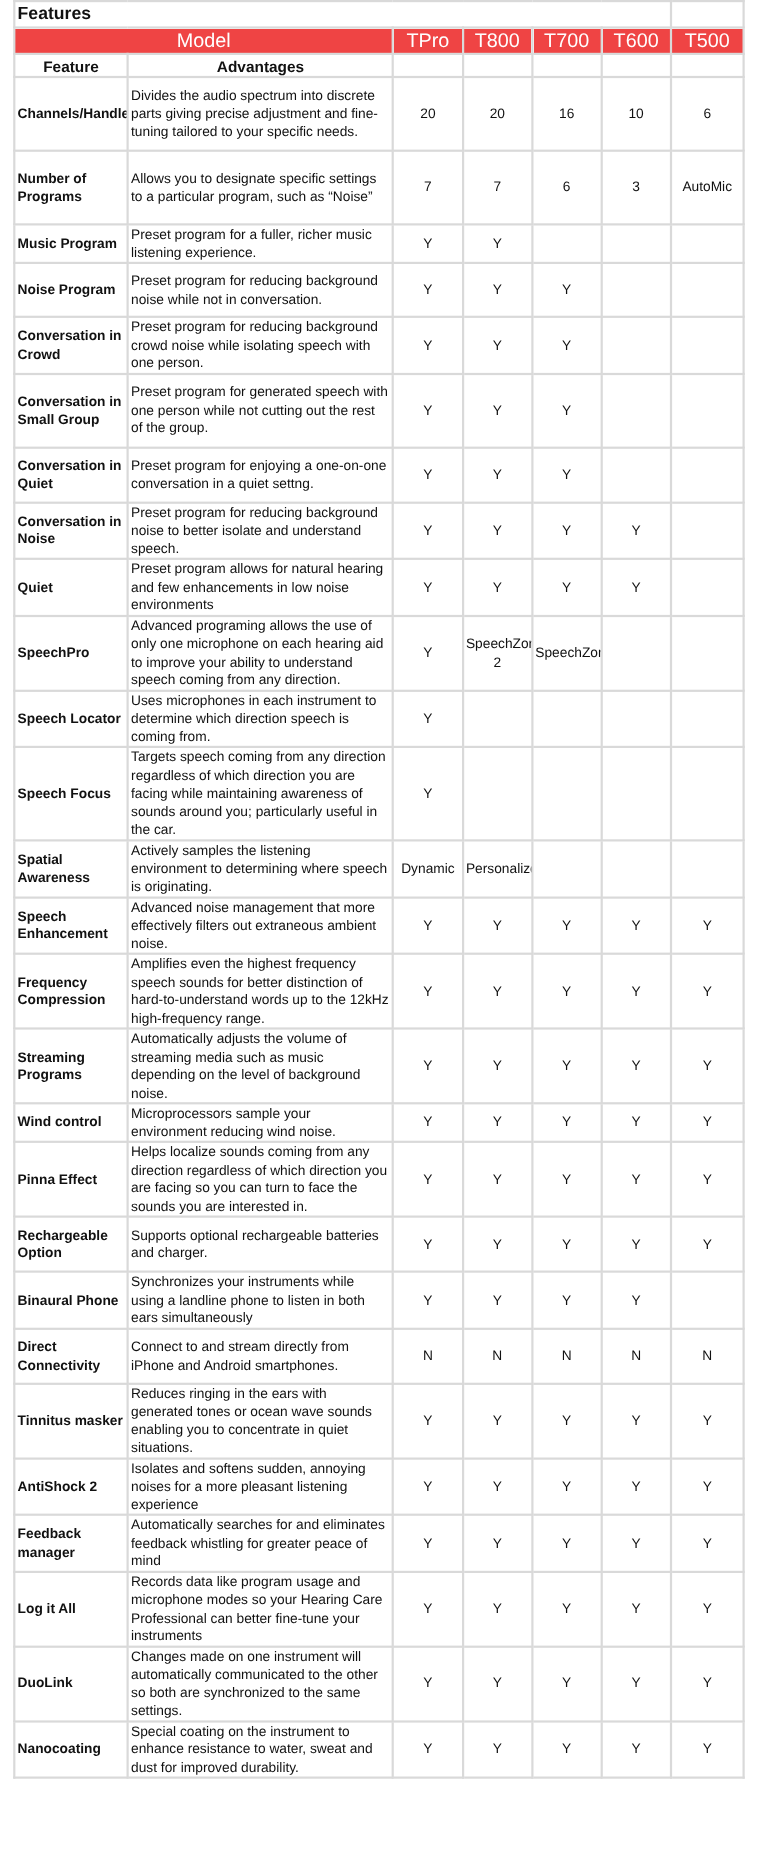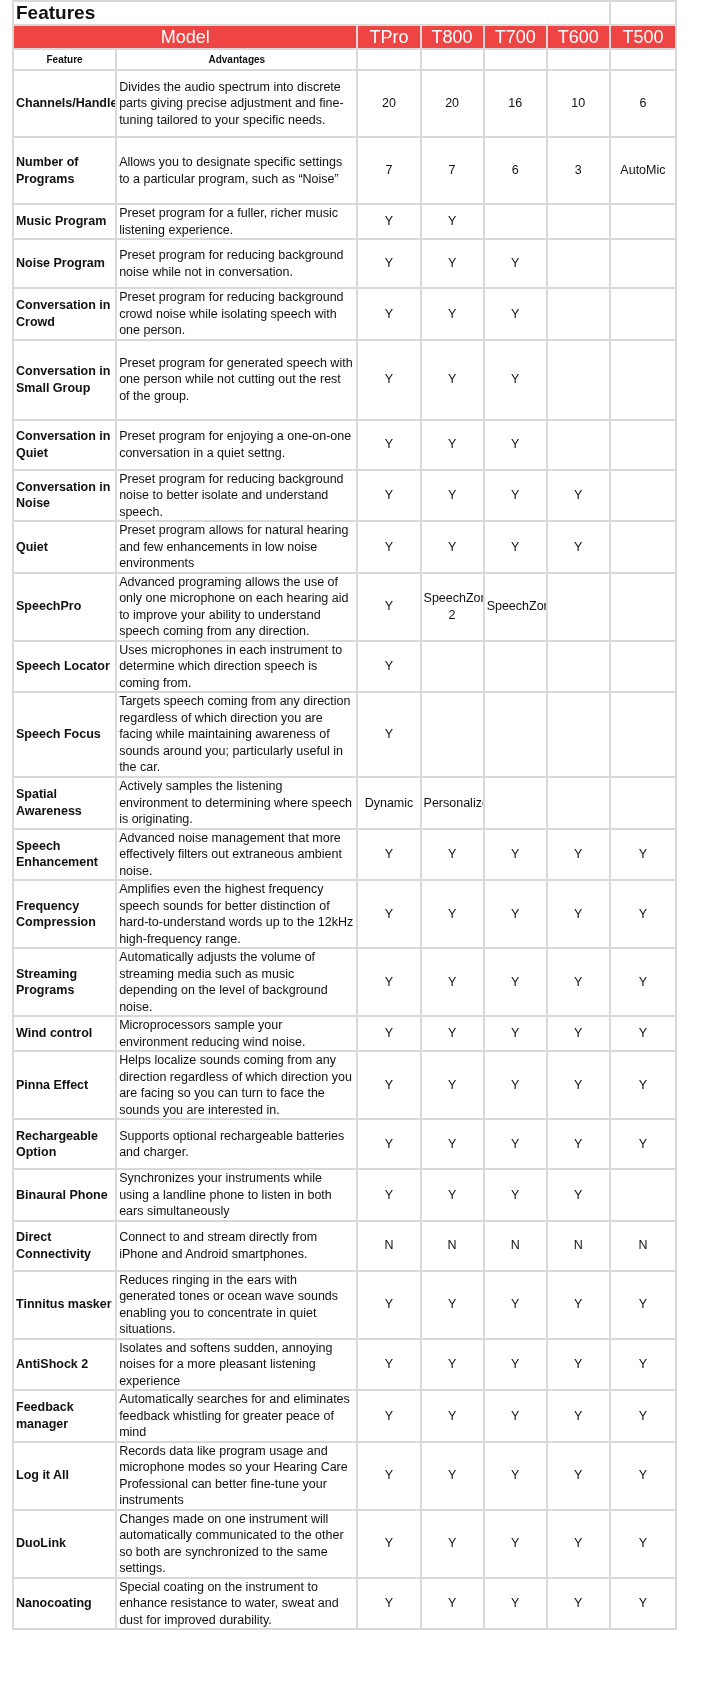--- a/index.html
+++ b/index.html
@@ -12,24 +12,24 @@
   table.grid td, table.grid th {
     border: 2px solid #d9d9d9;
     padding: 0 2px;
     overflow: hidden;
     vertical-align: middle;
   }
   col.c-feat { width: 103px; }
   col.c-adv { width: 241px; }
   col.c-m { width: 63px; }
   col.c-m5 { width: 66px; }
-  .title-cell { font-weight: bold; font-size: 19px; padding-left: 3px; height: 22px; text-align: left; margin-top: 24px; }
+  .title-cell { font-weight: bold; font-size: 16px; padding-left: 3px; height: 22px; text-align: left; margin-top: 24px; }
   .title-empty { }
   .hdr td { background: #ef4444; color: #ffffff; font-size: 18px; text-align: center; height: 22px; border-color: #d9d9d9; }
-  .sub td { font-weight: bold; font-size: 10px; text-align: center; height: 19px; }
+  .sub td { font-weight: bold; font-size: 14px; text-align: center; height: 19px; }
   .feat { font-weight: bold; font-size: 12.5px; line-height: 16.5px; text-align: left; }
   .adv { font-size: 12.5px; line-height: 16.5px; text-align: left; }
   .val { font-size: 12.5px; line-height: 16.5px; text-align: center; }
 </style>
 </head>
 <body>
 
 <table class="grid">
   <colgroup>
     <col class="c-feat">
@@ -100,21 +100,21 @@
       </tr>
       <tr style="height: 50px;">
         <td class="feat">Conversation in Crowd</td>
         <td class="adv">Preset program for reducing background crowd noise while isolating speech with one person.</td>
         <td class="val">Y</td>
         <td class="val">Y</td>
         <td class="val">Y</td>
         <td class="val"></td>
         <td class="val"></td>
       </tr>
-      <tr style="height: 80px;">
+      <tr style="height: 67px;">
         <td class="feat">Conversation in Small Group</td>
         <td class="adv">Preset program for generated speech with one person while not cutting out the rest of the group.</td>
         <td class="val">Y</td>
         <td class="val">Y</td>
         <td class="val">Y</td>
         <td class="val"></td>
         <td class="val"></td>
       </tr>
       <tr style="height: 50px;">
         <td class="feat">Conversation in Quiet</td>

